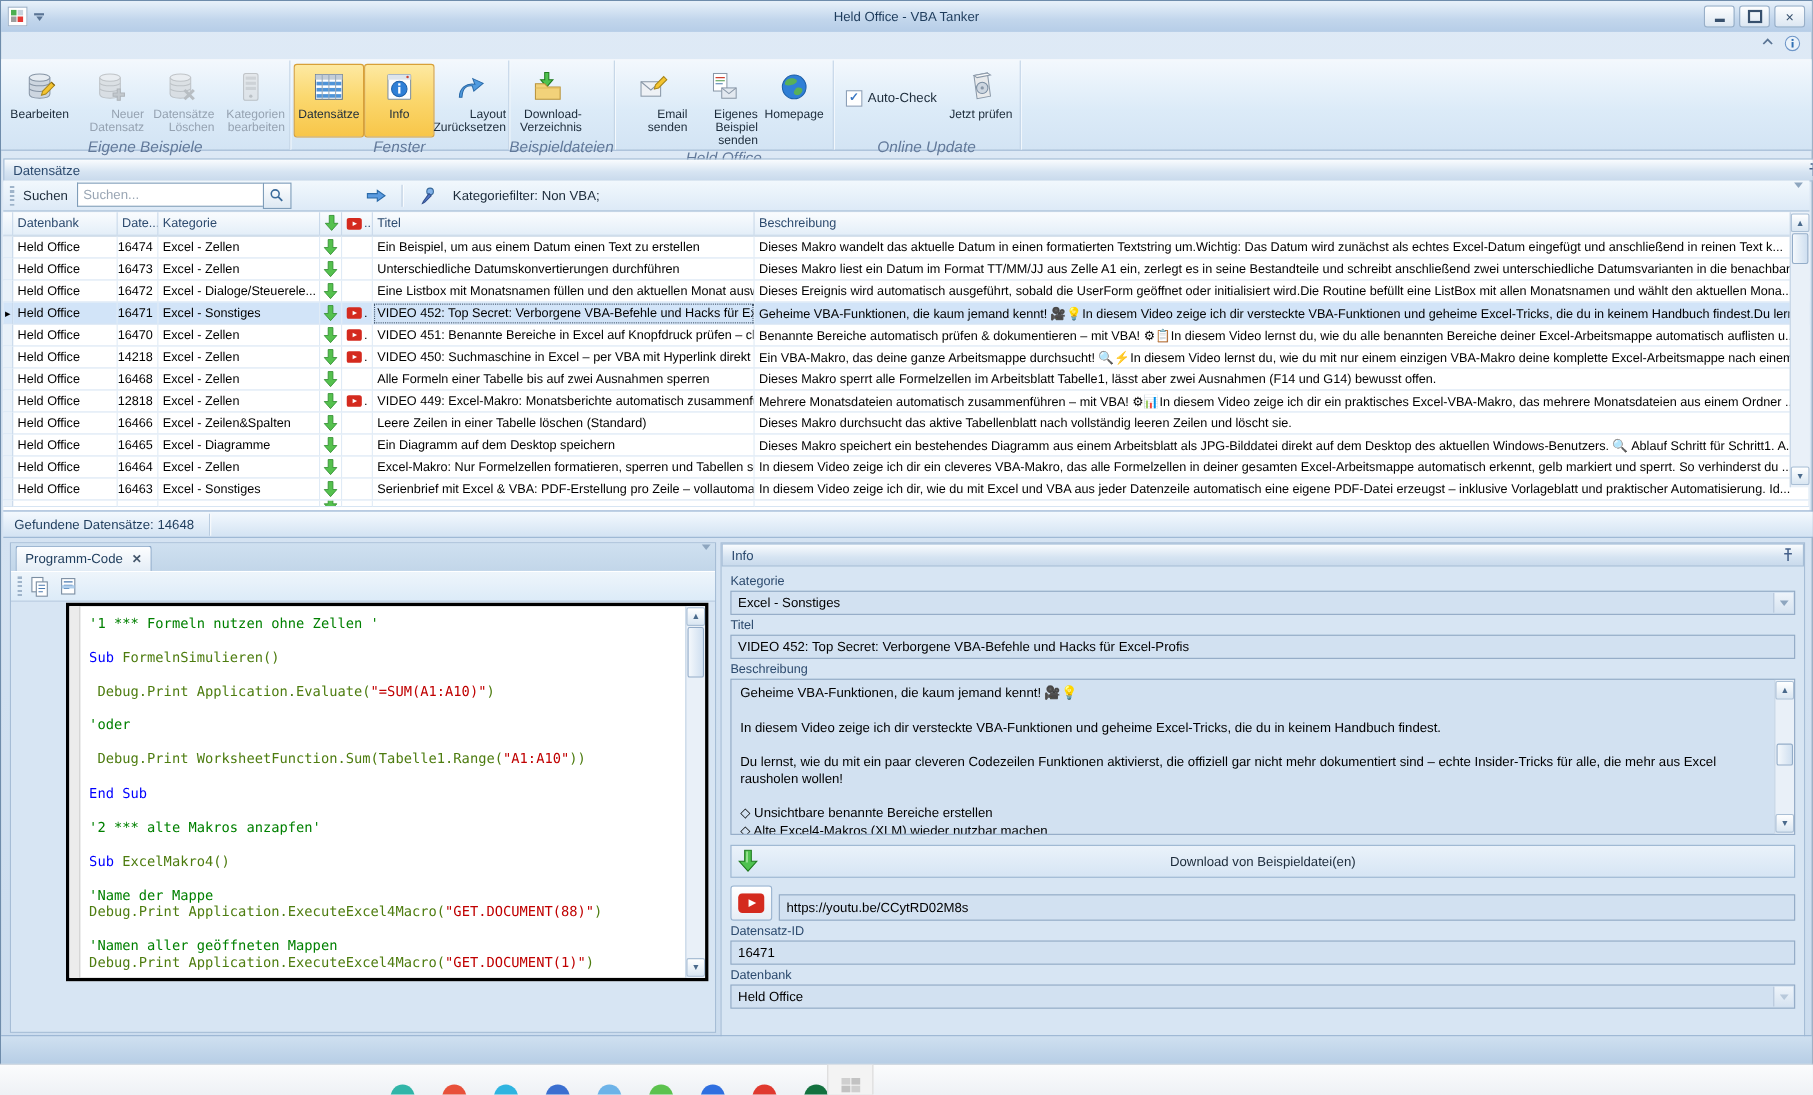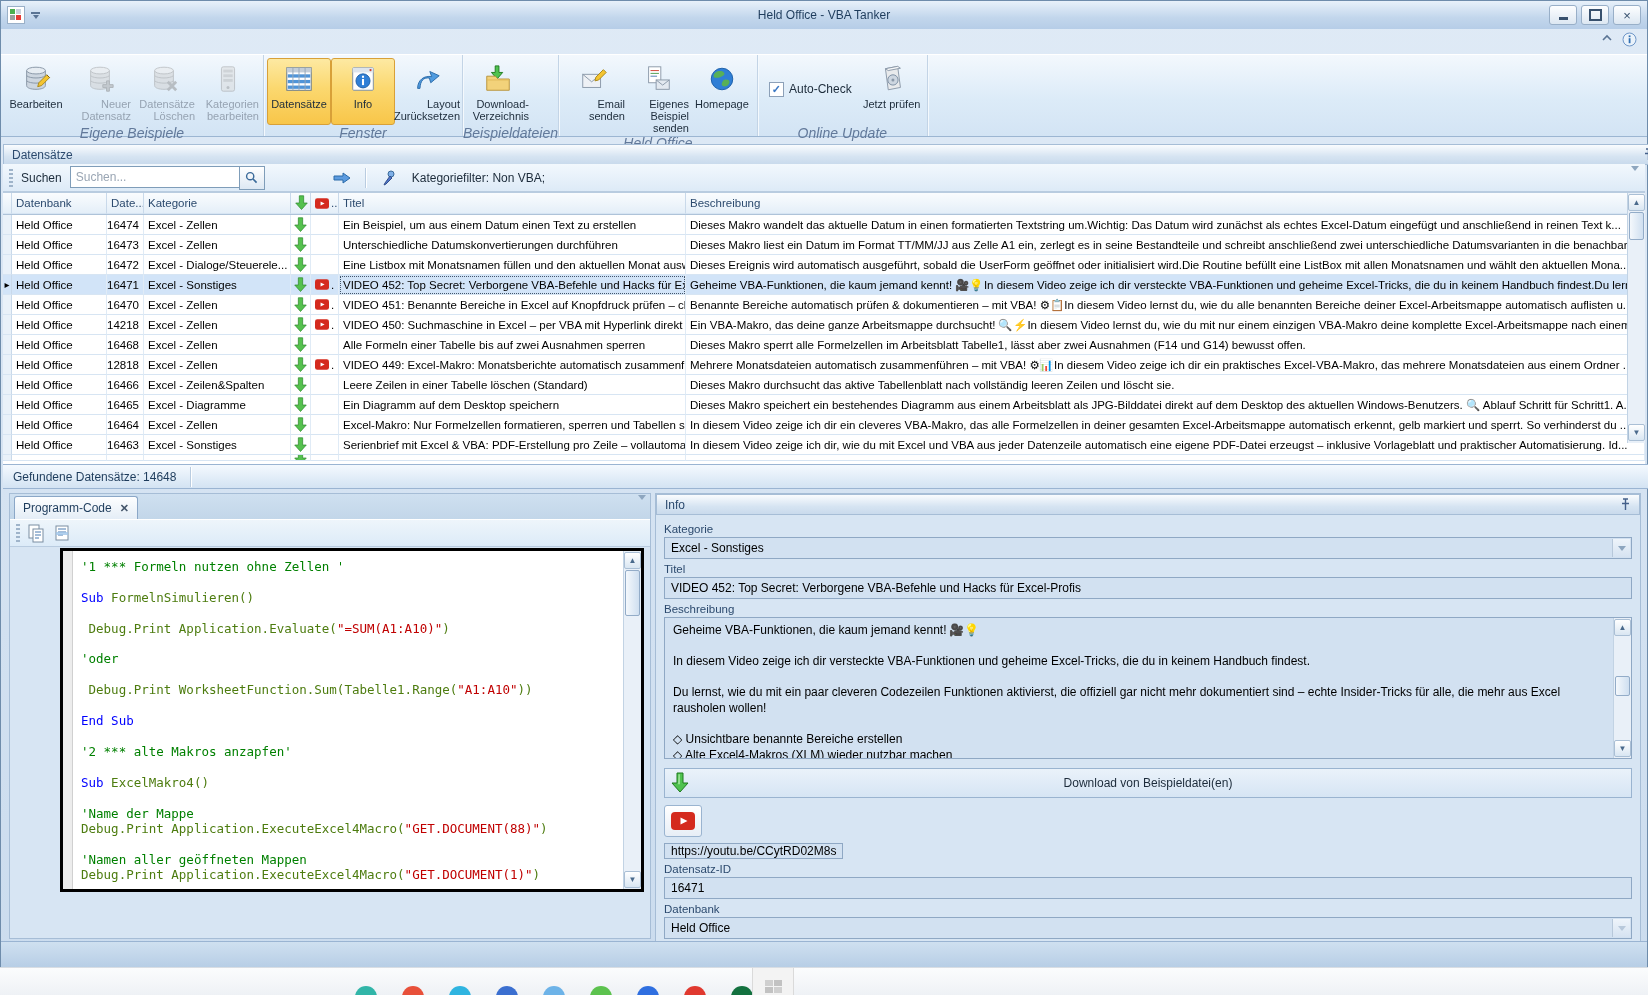--- a/index.html
+++ b/index.html
@@ -110,21 +110,21 @@
   .ffield{height:20px;background:#d2e1f1;border:1px solid #8fa8c4;display:flex;align-items:center;
        padding:0 6px;color:#000;font-size:12px;position:relative;}
   .ffield .dd{position:absolute;right:1px;top:1px;bottom:1px;width:17px;display:flex;align-items:center;justify-content:center;
        background:linear-gradient(#eef4fa,#d6e3f1);border-left:1px solid #b7c8da;}
   .dcaret{width:0;height:0;border-left:4px solid transparent;border-right:4px solid transparent;border-top:5px solid #8ea6bf;}
   #desc{height:140px;background:#d2e1f1;border:1px solid #8fa8c4;position:relative;overflow:hidden;}
   #desclines{position:absolute;left:8px;top:5px;right:26px;font-size:12px;line-height:15.6px;color:#000;}
   #dlbtn{margin-top:9px;height:28px;border:1px solid #9ab4d0;background:linear-gradient(#eaf2fa,#d6e5f4);
        display:flex;align-items:center;position:relative;}
   #dlbtn .lbl{position:absolute;left:0;right:0;text-align:center;color:#1c2b3a;}
-  #ytrow{margin-top:7px;display:flex;align-items:flex-start;gap:6px;flex-direction:column;}
+  #ytrow{margin-top:7px;display:flex;align-items:flex-end;gap:6px;}
   #ytbtn{width:36px;height:30px;border:1px solid #9ab4d0;border-radius:3px;background:linear-gradient(#fff,#e7eef6);
        display:flex;align-items:center;justify-content:center;}
   #yturl{flex:1;height:22px;background:#d2e1f1;border:1px solid #8fa8c4;display:flex;align-items:center;padding:0 6px;color:#000;}
   
   #winbottom{position:absolute;left:0;top:940px;width:1646px;height:26px;background:linear-gradient(#cfe0f0,#b6cde5);border-top:1px solid #9ab4d2;}
   #taskbar{position:absolute;left:0;top:967px;width:1648px;height:28px;background:linear-gradient(#fbfcfd,#eef1f5);border-top:1px solid #d8dde3;overflow:hidden;}
   .tico{position:absolute;bottom:-12px;width:22px;height:22px;border-radius:50%;}
   svg{display:block;}
 </style>
 </head>

